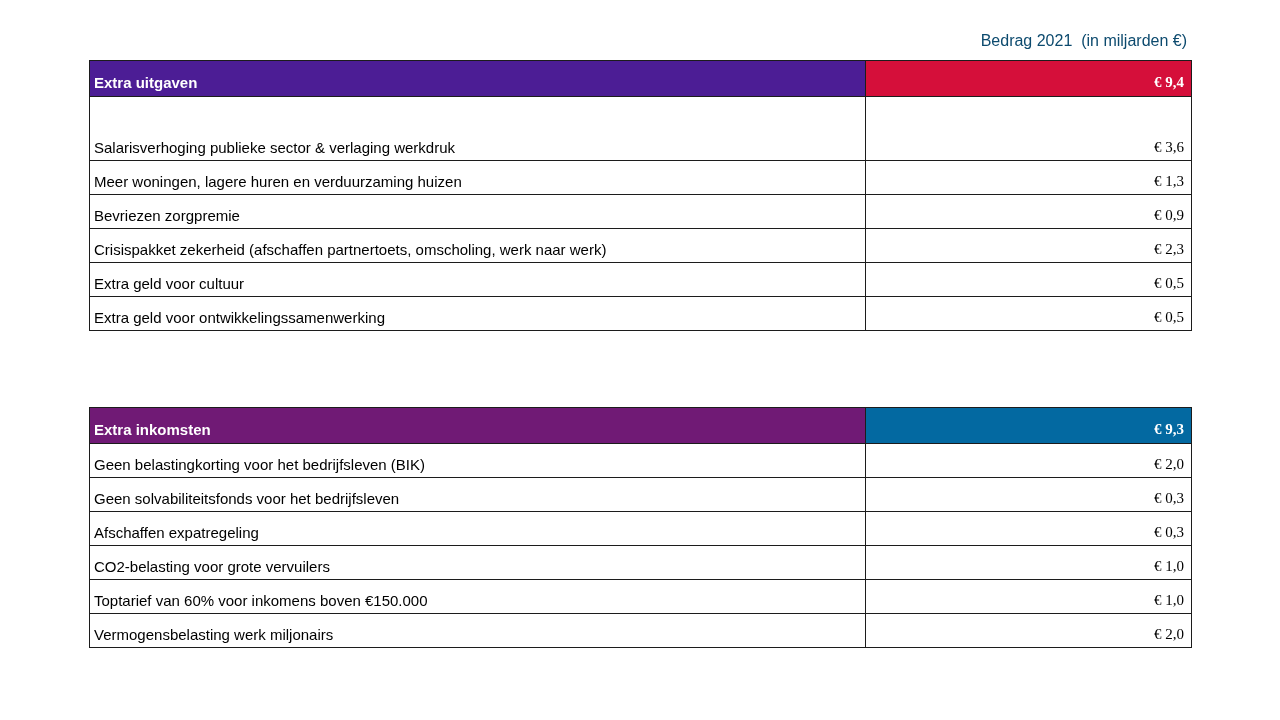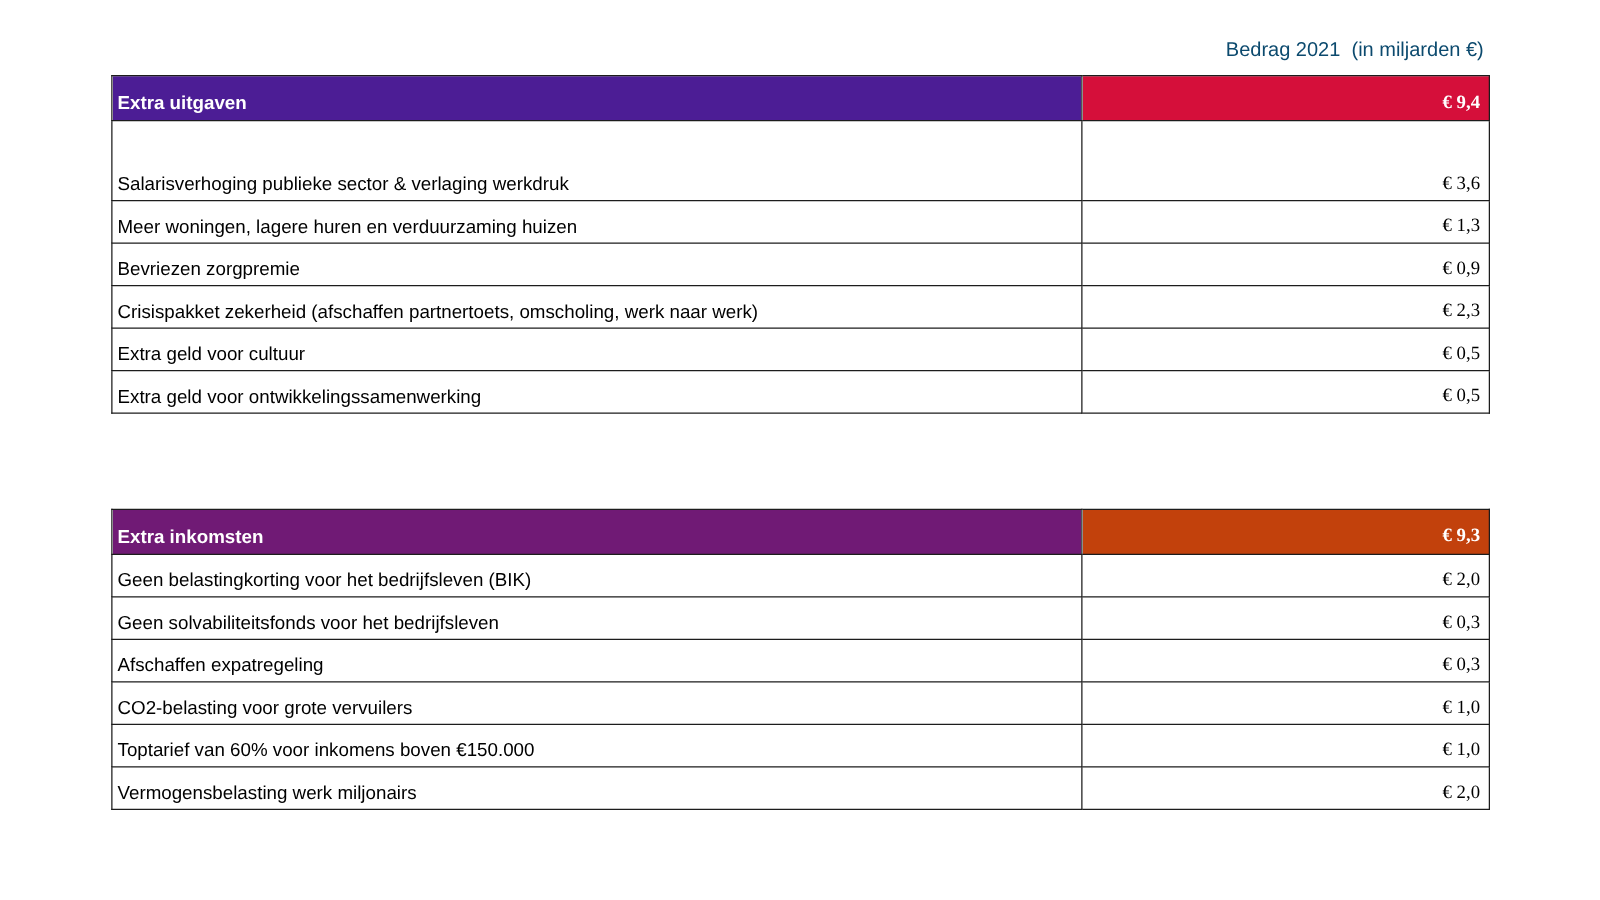--- a/index.html
+++ b/index.html
@@ -92,21 +92,21 @@
 </table>
 
 <table class="budget" id="table-inkomsten">
   <colgroup>
       <col class="c-label">
       <col class="c-value">
     </colgroup>
   <tbody>
     <tr class="hdr">
       <td class="cell-label" style="background-color: #701a75;">Extra inkomsten</td>
-      <td class="cell-value" style="background-color: #c2410c;">€ 9,3</td>
+      <td class="cell-value" style="background-color: #0369a1;">€ 9,3</td>
     </tr>
     <tr class="row">
       <td class="cell-label">Geen belastingkorting voor het bedrijfsleven (BIK)</td>
       <td class="cell-value">€ 2,0</td>
     </tr>
     <tr class="row">
       <td class="cell-label">Geen solvabiliteitsfonds voor het bedrijfsleven</td>
       <td class="cell-value">€ 0,3</td>
     </tr>
     <tr class="row">

